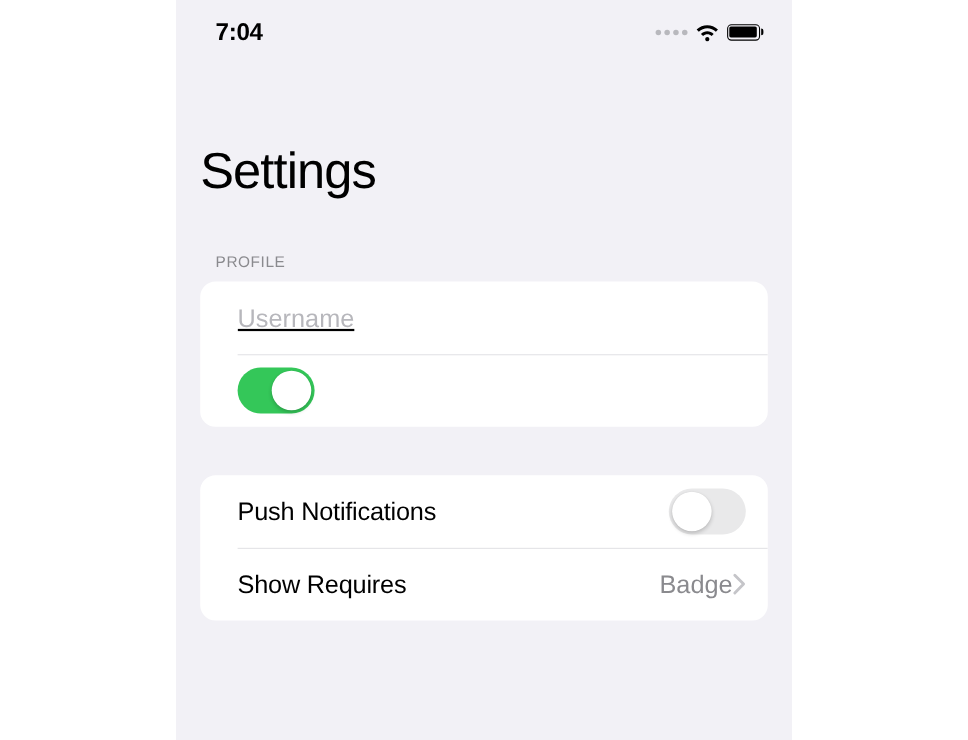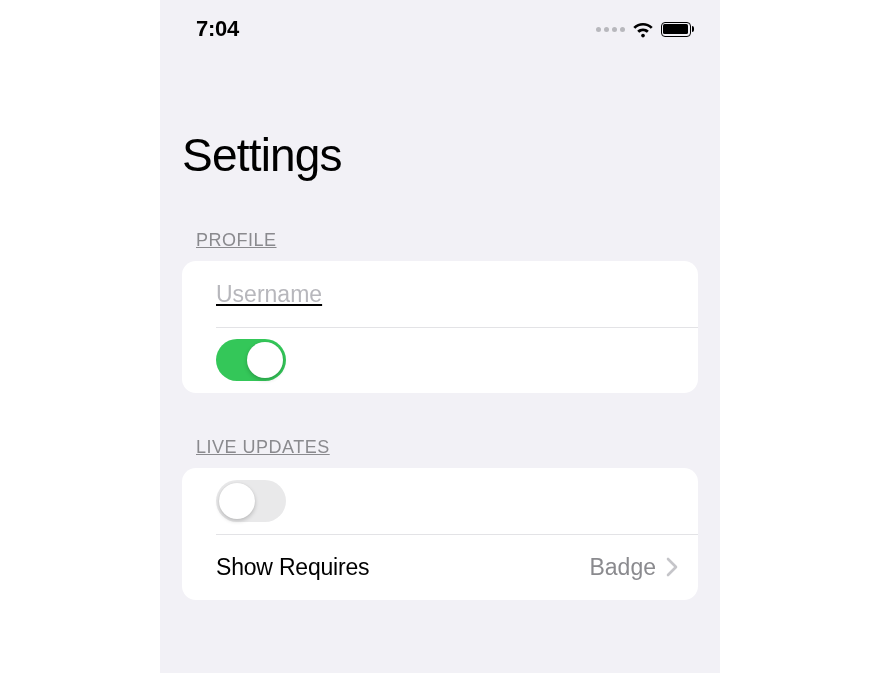--- a/index.html
+++ b/index.html
@@ -59,27 +59,26 @@
       color: #000;
     }
 
     
     .section {
       margin-top: 48px;
       padding: 0 22px;
     }
     .section + .section { margin-top: 44px; }
     .section-header {
-      font-size: 18px;
+      font-size: 14px;
       letter-spacing: 0.5px;
       color: #8a8a8e;
       text-transform: uppercase;
       padding: 0 14px 10px 14px;
       font-weight: 400;
-      text-decoration: underline;
     }
     .card {
       background: #ffffff;
       border-radius: 14px;
       overflow: hidden;
     }
     .row {
       display:flex;
       align-items:center;
       justify-content:space-between;
@@ -107,21 +106,21 @@
       outline:none;
       font-size:23px;
       color:#000;
       background:transparent;
       padding: 18px 0;
       text-decoration: underline;
     }
     .row-input::placeholder { color:#b7b7bc; }
 
     .row-value {
-      display:flex; align-items:center; gap:10px;
+      display:flex; align-items:center; 
     }
     .value-text { font-size:23px; color:#8a8a8e; }
     .chevron svg { display:block; }
 
     
     .toggle {
       width: 70px;
       height: 42px;
       border-radius: 21px;
       position: relative;
@@ -182,23 +181,23 @@
       </div>
       <div class="row">
         <div class="toggle on">
           <div class="toggle-knob"></div>
         </div>
       </div>
     </div>
   </div>
 
   <div class="section">
-    <div class="section-header">LIVE UPDATES</div>
     <div class="card">
       <div class="row">
+        <div class="row-label">Push Notifications</div>
         <div class="toggle off">
           <div class="toggle-knob"></div>
         </div>
       </div>
       <div class="row">
         <div class="row-label">Show Requires</div>
         <div class="row-value">
           <span class="value-text">Badge</span>
           <span class="chevron">
             <svg width="12" height="20" viewBox="0 0 12 20">

